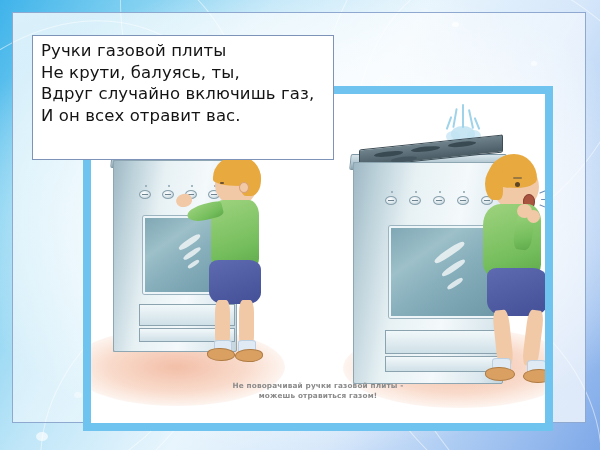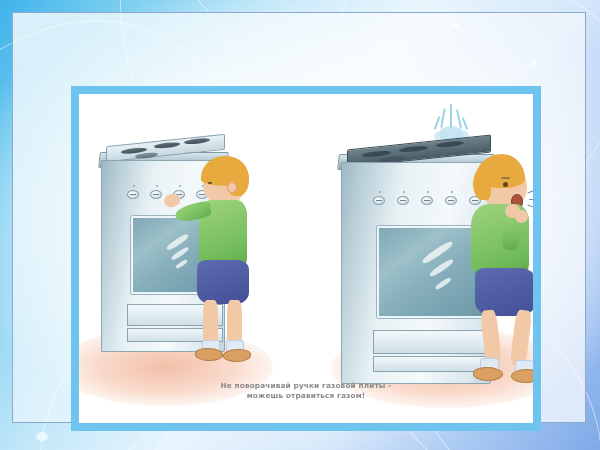--- a/index.html
+++ b/index.html
@@ -27,21 +27,21 @@
   
   #page{
     position:absolute;left:12px;top:12px;width:574px;height:411px;
     border:1px solid #8fa8cf;
     background:linear-gradient(135deg,rgba(255,255,255,.80),rgba(255,255,255,.45) 48%,rgba(255,255,255,.72));
     box-sizing:border-box;
   }
 
   
   #pic-frame{
-    position:absolute;left:58px;top:73px;width:470px;height:345px;
+    position:absolute;left:70px;top:73px;width:470px;height:345px;
     background:#6ec4ef;
     padding:8px;box-sizing:border-box;
   }
   #pic-canvas{
     position:relative;width:100%;height:100%;background:#ffffff;overflow:hidden;
   }
 
   
   #poem{
     position:absolute;left:19px;top:22px;width:302px;height:125px;
@@ -122,20 +122,24 @@
   <div class="swirl s4"></div>
   <div class="swirl s5"></div>
   <div class="swirl s6"></div>
   <div class="dot" style="left:452px;top:22px;width:7px;height:5px;"></div>
   <div class="dot" style="left:531px;top:61px;width:6px;height:5px;opacity:.8;"></div>
   <div class="dot" style="left:74px;top:392px;width:8px;height:6px;opacity:.55;"></div>
   <div class="dot" style="left:36px;top:432px;width:12px;height:9px;opacity:.85;"></div>
 
   <div id="page">
 
+    <div id="poem">Ручки газовой плиты
+Не крути, балуясь, ты,
+Вдруг случайно включишь газ,
+И он всех отравит вас.</div>
 
     <div id="pic-frame">
       <div id="pic-canvas">
 
         <div class="scene" style="left:0px;top:38px;width:200px;height:275px;">
 
           <div class="floor" style="left:-22px;top:196px;width:216px;height:78px;"></div>
 
           <div class="stove" style="left:22px;top:6px;width:124px;height:214px;">
             <div class="cooktop"></div>

